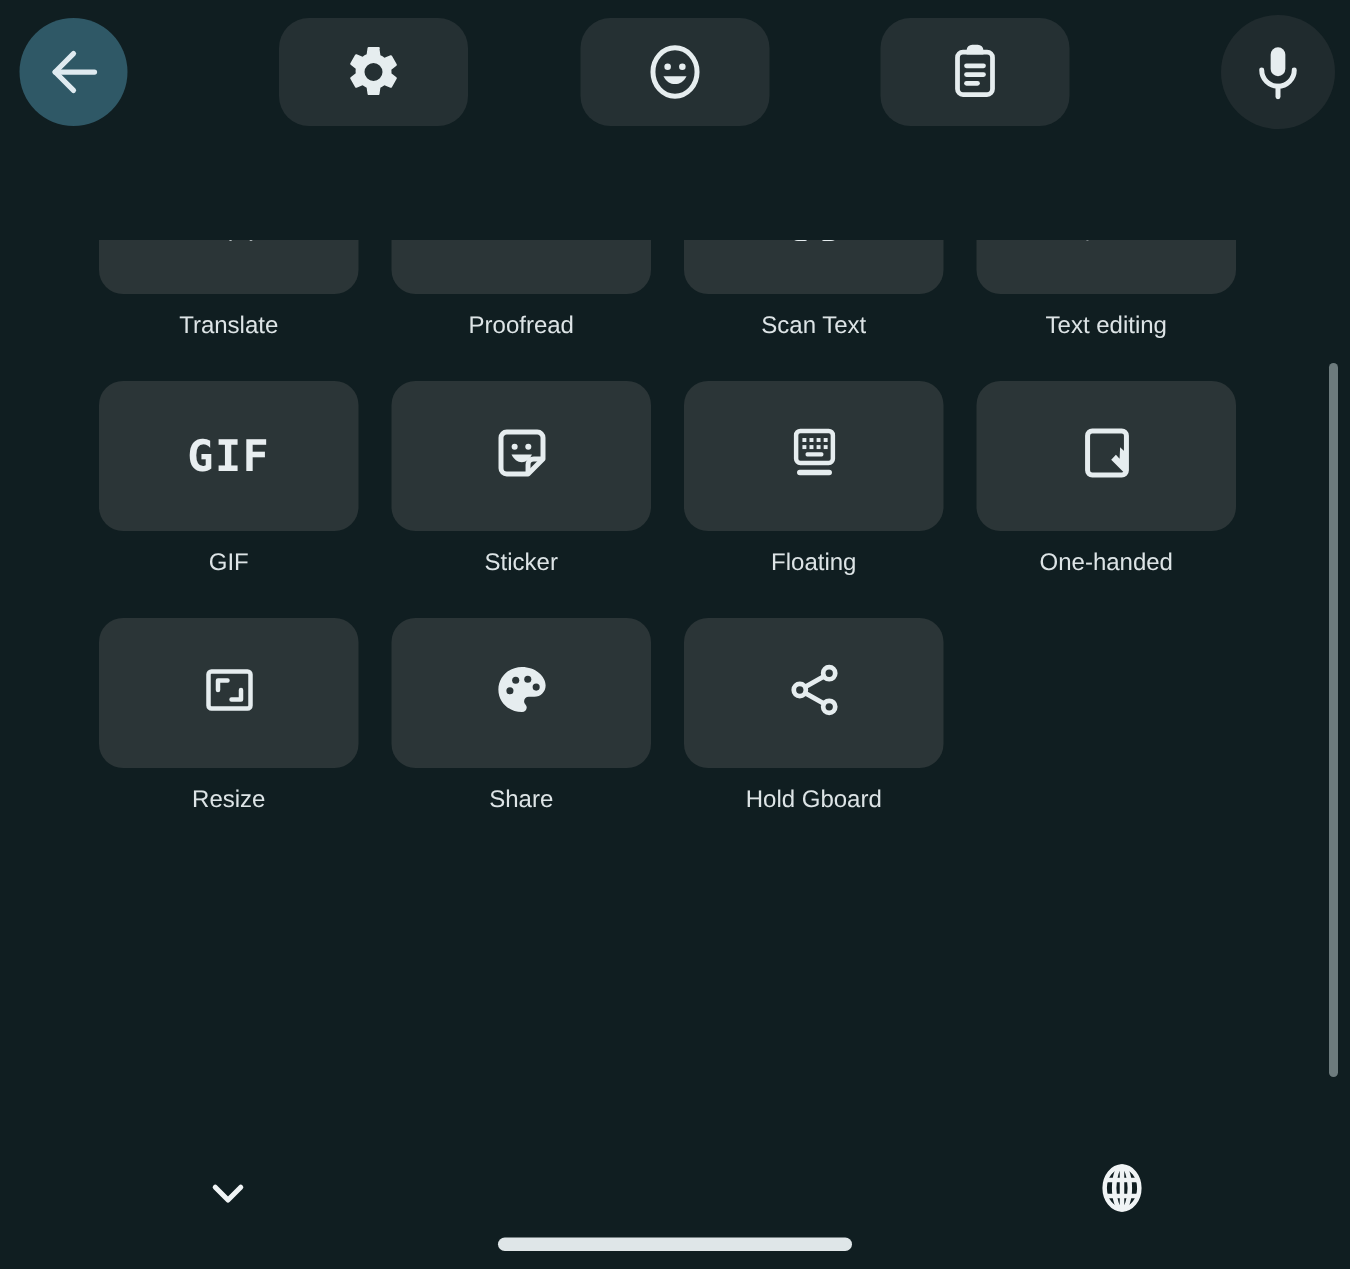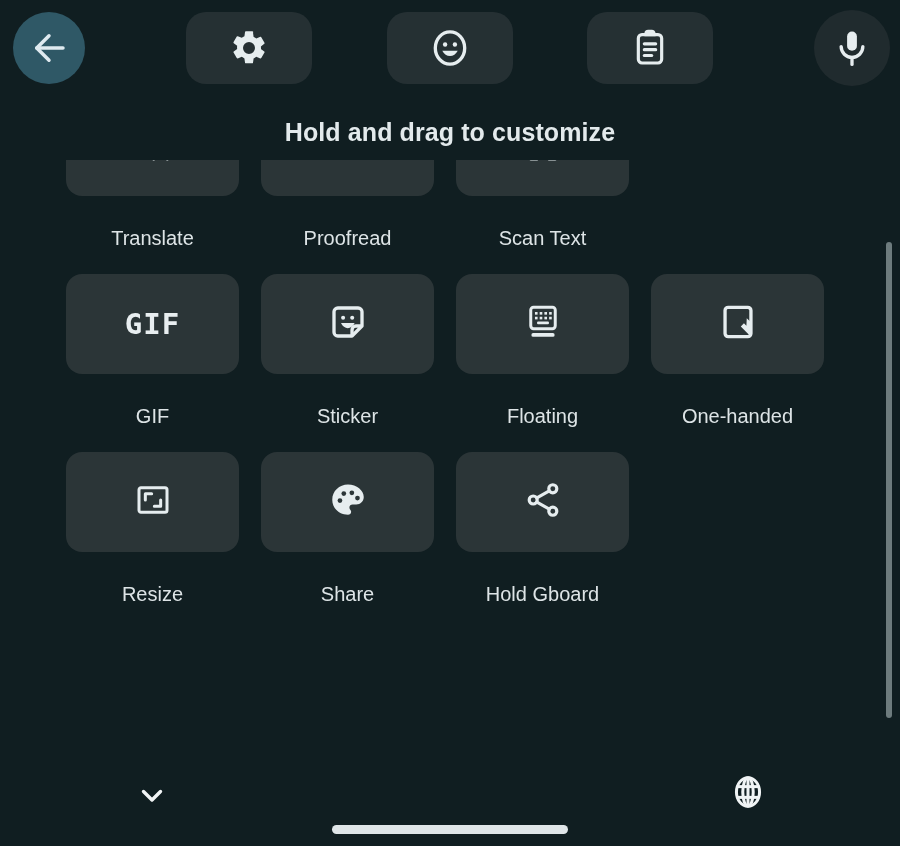--- a/index.html
+++ b/index.html
@@ -89,22 +89,22 @@
   }
   .card {
     width: 173px; height: 100px;
     background: #2b3537;
     border-radius: 16px;
     display: flex;
     align-items: center;
     justify-content: center;
   }
   .cell-label {
-    margin-top: 28px;
-    font-size: 20px;
+    margin-top: 8px;
+    font-size: 16px;
     color: #dde4e6;
     white-space: nowrap;
     line-height: 28px;
   }
   
   .row-clipped {
     margin-top: -64px;
   }
   .gif-text {
     font-family: "DejaVu Sans Mono", monospace;
@@ -207,21 +207,20 @@
       <span>
         <svg width="42" height="42" viewBox="0 0 24 24" fill="none" stroke="#e6edef" stroke-width="1.9" stroke-linecap="round">
           <rect x="9.2" y="2.6" width="5.6" height="11" rx="2.8" fill="#e6edef" stroke="none"></rect>
           <path d="M5.8 11.2a6.2 6.2 0 0 0 12.4 0"></path>
           <line x1="12" y1="17.4" x2="12" y2="21.4"></line>
         </svg>
       </span>
     </div>
   </div>
 
-  <div class="subtitle">Hold and drag to customize</div>
 
   <div class="grid-viewport">
     <div class="grid">
 
       <div class="grid-row row-clipped">
 
         <div class="cell">
           <div class="card">
             <span>
               <svg width="40" height="40" viewBox="0 0 24 24" fill="none" stroke="#e6edef" stroke-width="1.8" stroke-linecap="round" stroke-linejoin="round">
@@ -255,20 +254,31 @@
                 <path d="M3 15.8v2.8A2.4 2.4 0 0 0 5.4 21h2.8"></path>
                 <path d="M21 15.8v2.8A2.4 2.4 0 0 1 18.6 21h-2.8"></path>
                 <line x1="7.2" y1="10.4" x2="16.8" y2="10.4"></line>
                 <line x1="7.2" y1="13.8" x2="13.4" y2="13.8"></line>
               </svg>
             </span>
           </div>
           <div class="cell-label">Scan Text</div>
         </div>
 
+        <div class="cell">
+          <div class="card">
+            <span>
+              <svg width="40" height="40" viewBox="0 0 24 24" fill="none" stroke="#e6edef" stroke-width="1.9" stroke-linecap="round" stroke-linejoin="round">
+                <path d="M14.6 4.2l5.2 5.2L9.4 19.8l-5.2 1 1-5.2z"></path>
+                <line x1="13" y1="6" x2="18" y2="11"></line>
+              </svg>
+            </span>
+          </div>
+          <div class="cell-label">Text editing</div>
+        </div>
       </div>
 
       <div class="grid-row">
 
         <div class="cell">
           <div class="card">
             <span class="gif-text">GIF</span>
           </div>
           <div class="cell-label">GIF</div>
         </div>

